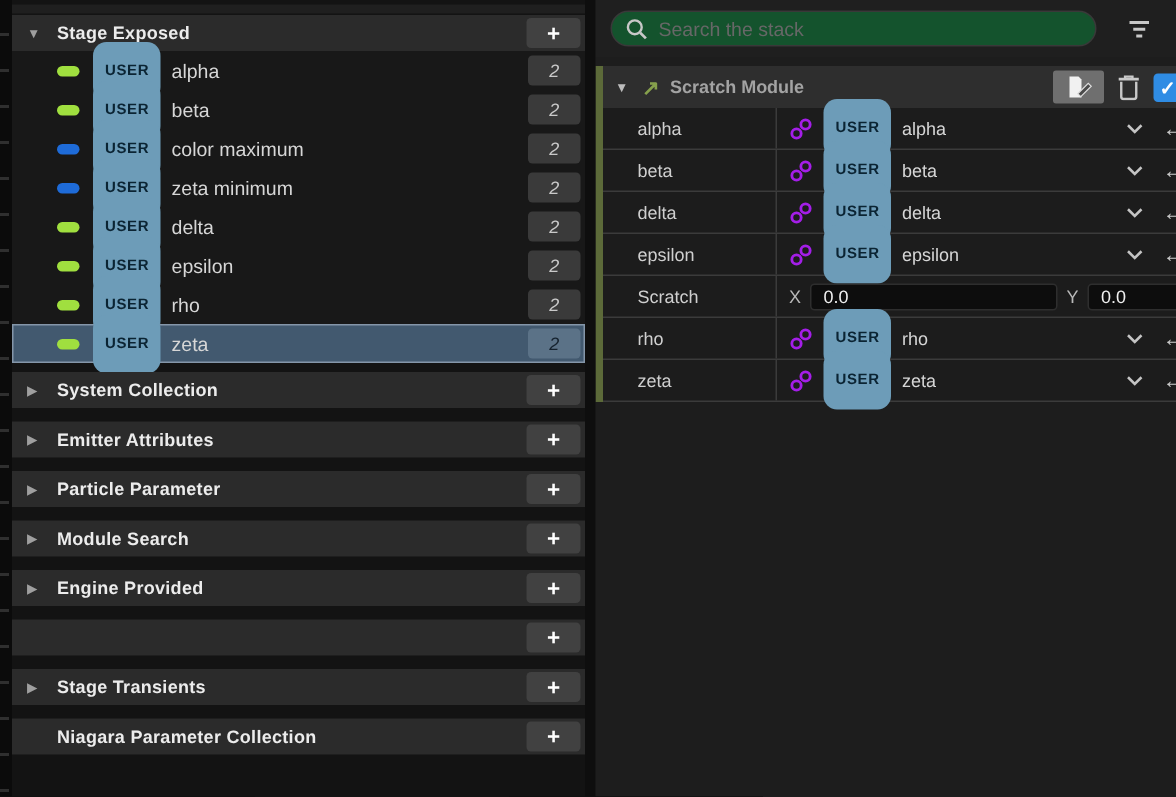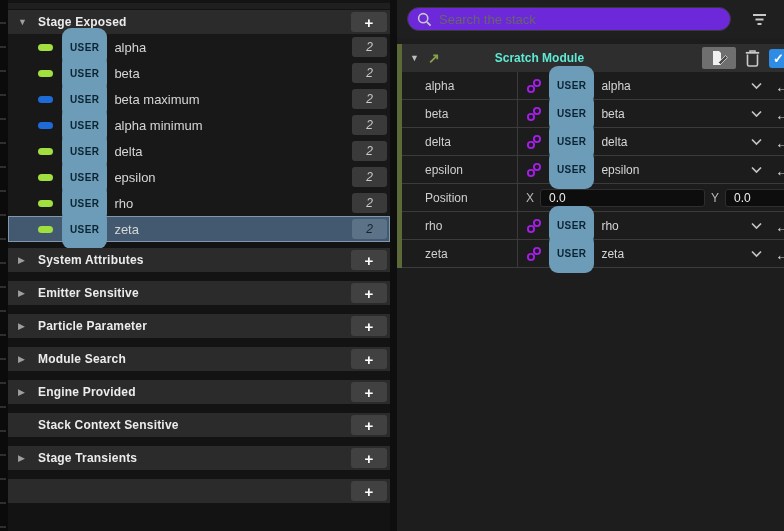--- a/index.html
+++ b/index.html
@@ -39,36 +39,36 @@
 
   .sections { margin-top:6px; }
   .section-header { margin-bottom:9px; }
 
   
   .gutter { width:7px; height:100%; background:#0e0e0e; }
 
   
   .right-panel { flex:1; height:100%; background:#1d1d1d; position:relative; overflow:hidden; }
   .search-row { height:38px; display:flex; align-items:center; padding:0 10px; background:#1f1f1f; }
-  .search-box { width:324px; height:24px; border-radius:12px; background:#6d28d9;
+  .search-box { width:324px; height:24px; border-radius:12px; background:#14532d;
     border:1px solid #393939; display:flex; align-items:center; padding:0 9px; gap:7px; }
   .search-box input { flex:1; background:transparent; border:none; outline:none;
     color:#bdbdbd; font-size:13px; font-family:"Liberation Sans", sans-serif; }
   .search-box input::placeholder { color:#676767; }
   .filter-icon { margin-left:auto; margin-right:6px; display:flex; }
 
   .stack { display:flex; margin-top:6px; }
   .green-bar { width:5px; background:#5c6a39; flex:0 0 5px; }
   .stack-body { flex:1; min-width:0; }
 
   .module-header { height:28px; background:#2e2e2e; display:flex; align-items:center;
     padding-left:8px; }
   .mh-caret { color:#bcbcbc; font-size:9px; width:18px; }
   .mh-arrow { color:#86a04c; font-weight:bold; font-size:14px; margin-right:7px; }
-  .mh-title { font-weight:bold; color:#5eead4; font-size:12px;margin-left:48px; }
+  .mh-title { font-weight:bold; color:#a3a3a3; font-size:12px; }
   .header-actions { margin-left:auto; display:flex; align-items:center; gap:9px; }
   .edit-btn { width:34px; height:22px; background:#6f6f6f; border-radius:2px;
     display:flex; align-items:center; justify-content:center; cursor:pointer; }
   .trash-btn { display:flex; cursor:pointer; }
   .checkbox { width:19px; height:19px; background:#2f8ce4; border-radius:3px; color:#ffffff;
     font-size:13px; font-weight:bold; display:flex; align-items:center; justify-content:center;
     margin-right:-4px; cursor:pointer; }
 
   .srow { height:28px; display:flex; align-items:stretch; background:#1c1c1c;
     border-bottom:1px solid #3b3b3b; }
@@ -115,27 +115,27 @@
       </div>
       <div class="item">
         <span class="pill" style="background: rgb(160, 223, 63);"></span>
         <span class="user-badge">USER</span>
         <span class="pname">beta</span>
         <span class="count-badge">2</span>
       </div>
       <div class="item">
         <span class="pill" style="background: rgb(30, 107, 216);"></span>
         <span class="user-badge">USER</span>
-        <span class="pname">beta maximum</span>
+        <span class="pname">color maximum</span>
         <span class="count-badge">2</span>
       </div>
       <div class="item">
         <span class="pill" style="background: rgb(30, 107, 216);"></span>
         <span class="user-badge">USER</span>
-        <span class="pname">alpha minimum</span>
+        <span class="pname">zeta minimum</span>
         <span class="count-badge">2</span>
       </div>
       <div class="item">
         <span class="pill" style="background: rgb(160, 223, 63);"></span>
         <span class="user-badge">USER</span>
         <span class="pname">delta</span>
         <span class="count-badge">2</span>
       </div>
       <div class="item">
         <span class="pill" style="background: rgb(160, 223, 63);"></span>
@@ -153,55 +153,55 @@
         <span class="pill" style="background: rgb(160, 223, 63);"></span>
         <span class="user-badge">USER</span>
         <span class="pname">zeta</span>
         <span class="count-badge">2</span>
       </div>
     </div>
 
     <div class="sections">
       <div class="section-header">
         <span class="caret">▶</span>
-        <span class="hdr-title">System Attributes</span>
-        <span class="add-btn">+</span>
-      </div>
-      <div class="section-header">
-        <span class="caret">▶</span>
-        <span class="hdr-title">Emitter Sensitive</span>
+        <span class="hdr-title">System Collection</span>
+        <span class="add-btn">+</span>
+      </div>
+      <div class="section-header">
+        <span class="caret">▶</span>
+        <span class="hdr-title">Emitter Attributes</span>
         <span class="add-btn">+</span>
       </div>
       <div class="section-header">
         <span class="caret">▶</span>
         <span class="hdr-title">Particle Parameter</span>
         <span class="add-btn">+</span>
       </div>
       <div class="section-header">
         <span class="caret">▶</span>
         <span class="hdr-title">Module Search</span>
         <span class="add-btn">+</span>
       </div>
       <div class="section-header">
         <span class="caret">▶</span>
         <span class="hdr-title">Engine Provided</span>
         <span class="add-btn">+</span>
       </div>
       <div class="section-header">
         <span class="caret"></span>
-        <span class="hdr-title">Stack Context Sensitive</span>
         <span class="add-btn">+</span>
       </div>
       <div class="section-header">
         <span class="caret">▶</span>
         <span class="hdr-title">Stage Transients</span>
         <span class="add-btn">+</span>
       </div>
       <div class="section-header">
         <span class="caret"></span>
+        <span class="hdr-title">Niagara Parameter Collection</span>
         <span class="add-btn">+</span>
       </div>
     </div>
   </div>
 
   <div class="gutter"></div>
 
   <div class="right-panel">
 
     <div class="search-row">
@@ -332,21 +332,21 @@
               <svg width="11" height="7" viewBox="0 0 11 7">
                   <path d="M1 1 L5.5 5.5 L10 1" fill="none" stroke="#c4c4c4" stroke-width="1.7"></path>
                 </svg>
             </span>
             <span class="reset-arrow">←</span>
           </div>
         </div>
 
         <div class="srow">
           <div class="label-col">
-              <span>Position</span>
+              <span>Scratch</span>
             </div>
           <div class="value-col">
             <span class="vec">
               <span class="axis-label">X</span>
               <input class="num-input" value="0.0" style="">
               <span class="axis-label">Y</span>
               <input class="num-input" value="0.0" style="">
 
             </span>
 

